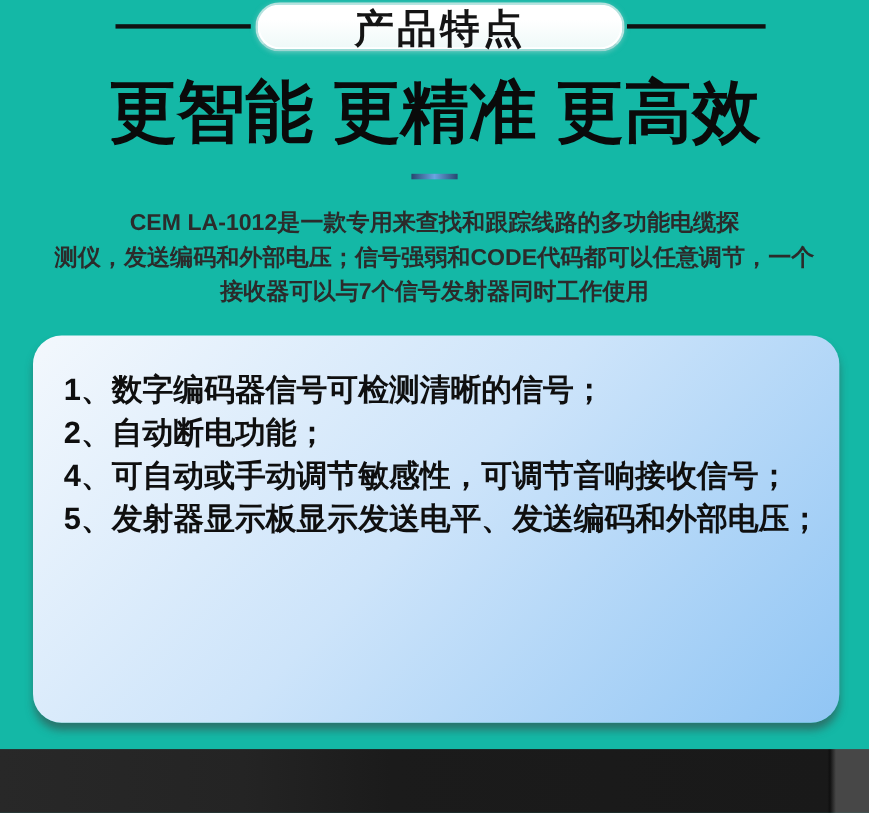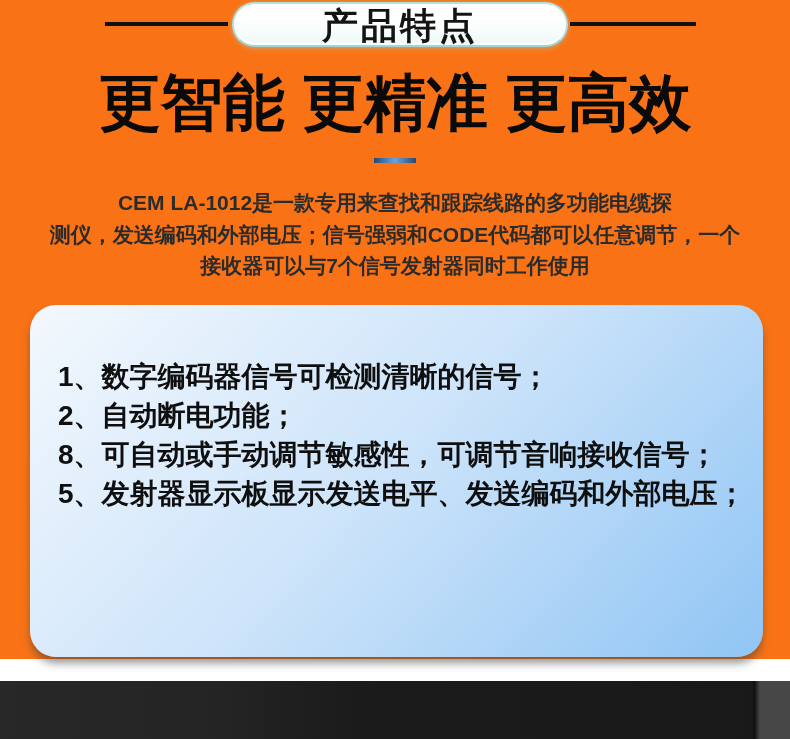--- a/index.html
+++ b/index.html
@@ -1,21 +1,21 @@
 <!DOCTYPE html>
 <html><head>
 <meta charset="utf-8">
 <style>
   html,body{margin:0;padding:0;}
   body{
     width:790px;height:739px;overflow:hidden;background:#ffffff;
     font-family:"Liberation Sans",sans-serif;
     -webkit-font-smoothing:antialiased;
   }
-  .page{position:relative;width:790px;height:659px;background:#f97316;}
+  .page{position:relative;width:790px;height:739px;background:#14b8a6;}
 
   
   .hline{position:absolute;top:22px;height:4px;background:#111111;}
   .hline.left{left:105px;width:123px;}
   .hline.right{left:570px;width:126px;}
   .badge{
     position:absolute;left:232px;top:2px;width:336px;height:45px;
     border-radius:23px;
     border:2px solid #b5e2de;
     border-bottom-color:#9ed6d2;
@@ -50,21 +50,21 @@
   .desc div{white-space:nowrap;}
 
   
   .card{
     position:absolute;left:30px;top:305px;width:733px;height:352px;
     border-radius:26px;box-sizing:border-box;
     background:linear-gradient(133deg,#f3f8fd 0%,#cde4fa 48%,#90c5f4 100%);
     box-shadow:0 7px 8px -1px rgba(60,60,60,.55);
   }
   .card ul{
-    list-style:none;margin:0;padding:52px 18px 0 28px;
+    list-style:none;margin:0;padding:30px 18px 0 28px;
   }
   .card li{
     font-size:28px;line-height:39px;font-weight:700;color:#0f0f0f;
     white-space:nowrap;
   }
 
   
   .bottom-band{
     position:absolute;left:0;top:681px;width:790px;height:58px;
     background:linear-gradient(90deg,
@@ -100,21 +100,21 @@
         <li>
           <span>1、数字编码器信号可检测清晰的信号；</span>
         </li>
 
         <li>
           <span>2、自动断电功能；</span>
         </li>
 
 
         <li>
-          <span>8、可自动或手动调节敏感性，可调节音响接收信号；</span>
+          <span>4、可自动或手动调节敏感性，可调节音响接收信号；</span>
         </li>
 
         <li>
           <span>5、发射器显示板显示发送电平、发送编码和外部电压；</span>
         </li>
 
 
       </ul>
   </div>
 

